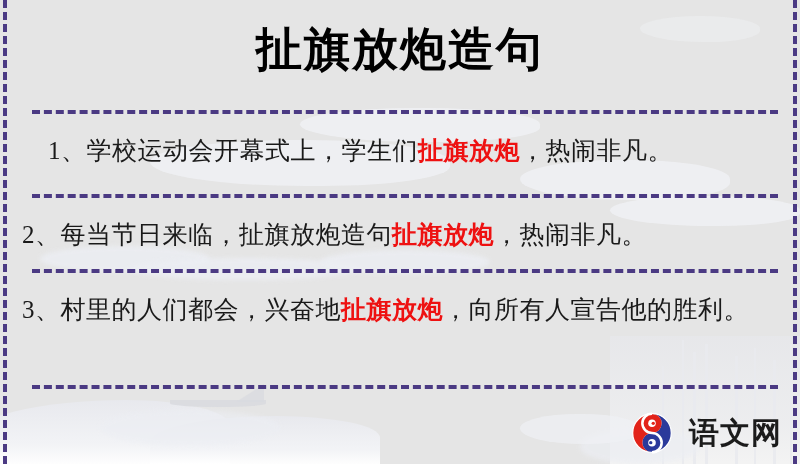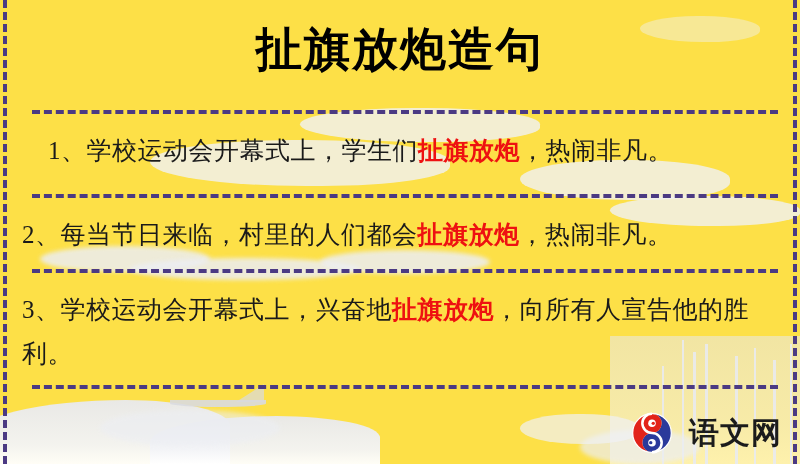--- a/index.html
+++ b/index.html
@@ -4,21 +4,21 @@
 <style>
   html, body {
     margin: 0;
     padding: 0;
     background: #ffffff;
   }
   #page {
     position: relative;
     width: 800px;
     height: 464px;
-    background: #fde047;
+    background: #e5e5e5;
     overflow: hidden;
     font-family: "Liberation Serif", "DejaVu Serif", serif;
     box-sizing: border-box;
   }
 
   
   .bg-layer {
     position: absolute;
     inset: 0;
     pointer-events: none;
@@ -183,25 +183,25 @@
   <div class="sep" style="top:110px;"></div>
   <div class="sep" style="top:194px;"></div>
   <div class="sep" style="top:269px;"></div>
   <div class="sep" style="top:385px;"></div>
 
   <div class="sentence" style="top:129px;margin-left:26px;">
     <span>1、</span><span>学校运动会开幕式上，学生们</span><span class="hl">扯旗放炮</span><span>，热闹非凡。</span>
   </div>
 
   <div class="sentence" style="top:213px;">
-    <span>2、</span><span>每当节日来临，村里的人们都会</span><span class="hl">扯旗放炮</span><span>，热闹非凡。</span>
+    <span>2、</span><span>每当节日来临，扯旗放炮造句</span><span class="hl">扯旗放炮</span><span>，热闹非凡。</span>
   </div>
 
   <div class="sentence" style="top:288px;">
-    <span>3、</span><span>学校运动会开幕式上，兴奋地</span><span class="hl">扯旗放炮</span><span>，向所有人宣告他的胜利。</span>
+    <span>3、</span><span>村里的人们都会，兴奋地</span><span class="hl">扯旗放炮</span><span>，向所有人宣告他的胜利。</span>
   </div>
 
   <div class="logo">
     <svg class="logo-mark" viewBox="0 0 100 100">
 
       <path d="M50 4 A46 46 0 0 1 50 96 A23 23 0 0 1 50 50 A23 23 0 0 0 50 4 Z" fill="#2b3a9b"></path>
       <path d="M50 96 A46 46 0 0 1 50 4 A23 23 0 0 1 50 50 A23 23 0 0 0 50 96 Z" fill="#e2231a"></path>
 
       <circle cx="50" cy="27" r="14" fill="#e2231a"></circle>
       <circle cx="50" cy="73" r="14" fill="#2b3a9b"></circle>

